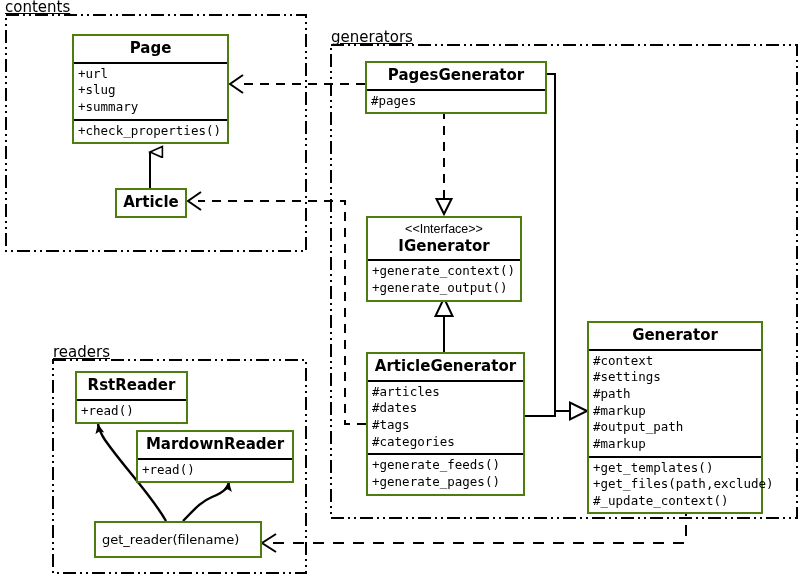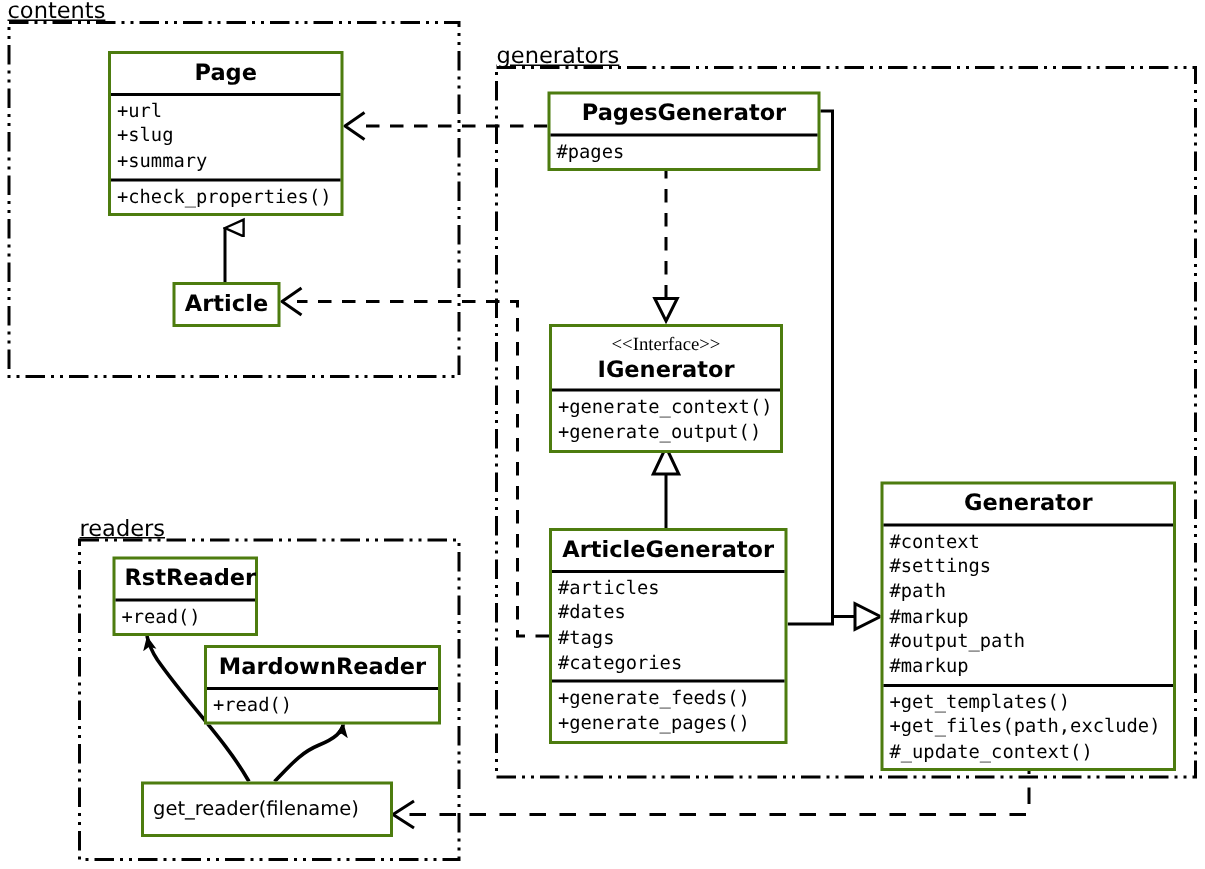--- a/index.html
+++ b/index.html
@@ -46,21 +46,21 @@
     font-weight: bold;
     font-size: 15px;
     text-align: center;
     color: #000000;
     padding: 4px 6px 5px 6px;
     line-height: 1.12;
     white-space: nowrap;
   }
   .uml-stereo {
     display: block;
-    font-family: Liberation Serif, serif;
+    font-family: Liberation Sans, sans-serif;
     font-weight: normal;
     font-size: 12.5px;
     text-align: center;
     line-height: 1.25;
   }
   .uml-sep {
     border-top: 2px solid #000000;
   }
   .uml-compartment {
     font-family: "DejaVu Sans Mono", monospace;
@@ -177,38 +177,38 @@
       <div>#dates</div>
       <div>#tags</div>
       <div>#categories</div>
     </div>
     <div class="uml-compartment uml-sep">
       <div>+generate_feeds()</div>
       <div>+generate_pages()</div>
     </div>
   </div>
 
-  <div class="umlbox" style="left:587px; top:321px; width:197px;">
+  <div class="umlbox" style="left:587px; top:321px; width:176px;">
     <div class="uml-title">Generator</div>
     <div class="uml-compartment uml-sep">
       <div>#context</div>
       <div>#settings</div>
       <div>#path</div>
       <div>#markup</div>
       <div>#output_path</div>
       <div>#markup</div>
     </div>
     <div class="uml-compartment uml-sep">
       <div>+get_templates()</div>
       <div>+get_files(path,exclude)</div>
       <div>#_update_context()</div>
     </div>
   </div>
 
-  <div class="umlbox" style="left:75px; top:371px; width:97px;">
+  <div class="umlbox" style="left:75px; top:371px; width:113px;">
     <div class="uml-title">RstReader</div>
     <div class="uml-compartment uml-sep">
       <div>+read()</div>
     </div>
   </div>
 
   <div class="umlbox" style="left:136px; top:430px; width:158px;">
     <div class="uml-title">MardownReader</div>
     <div class="uml-compartment uml-sep">
       <div>+read()</div>

